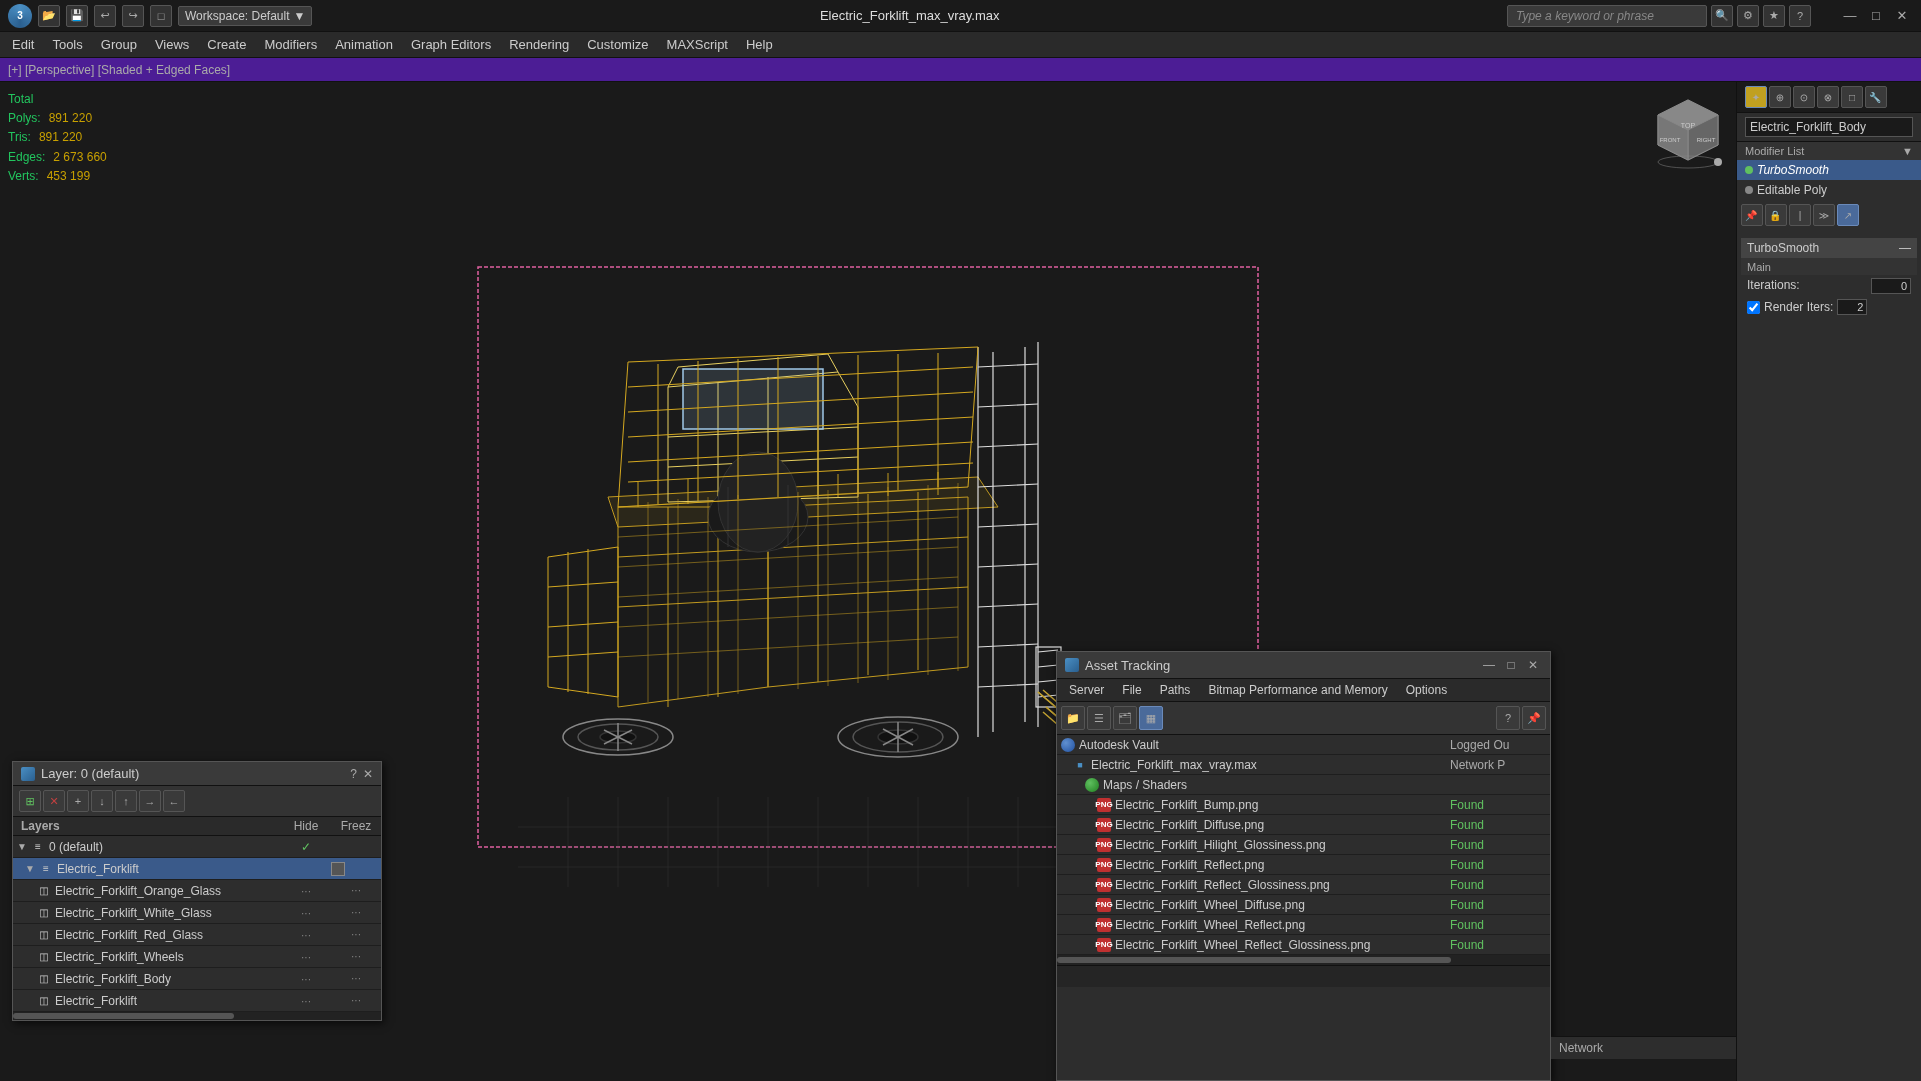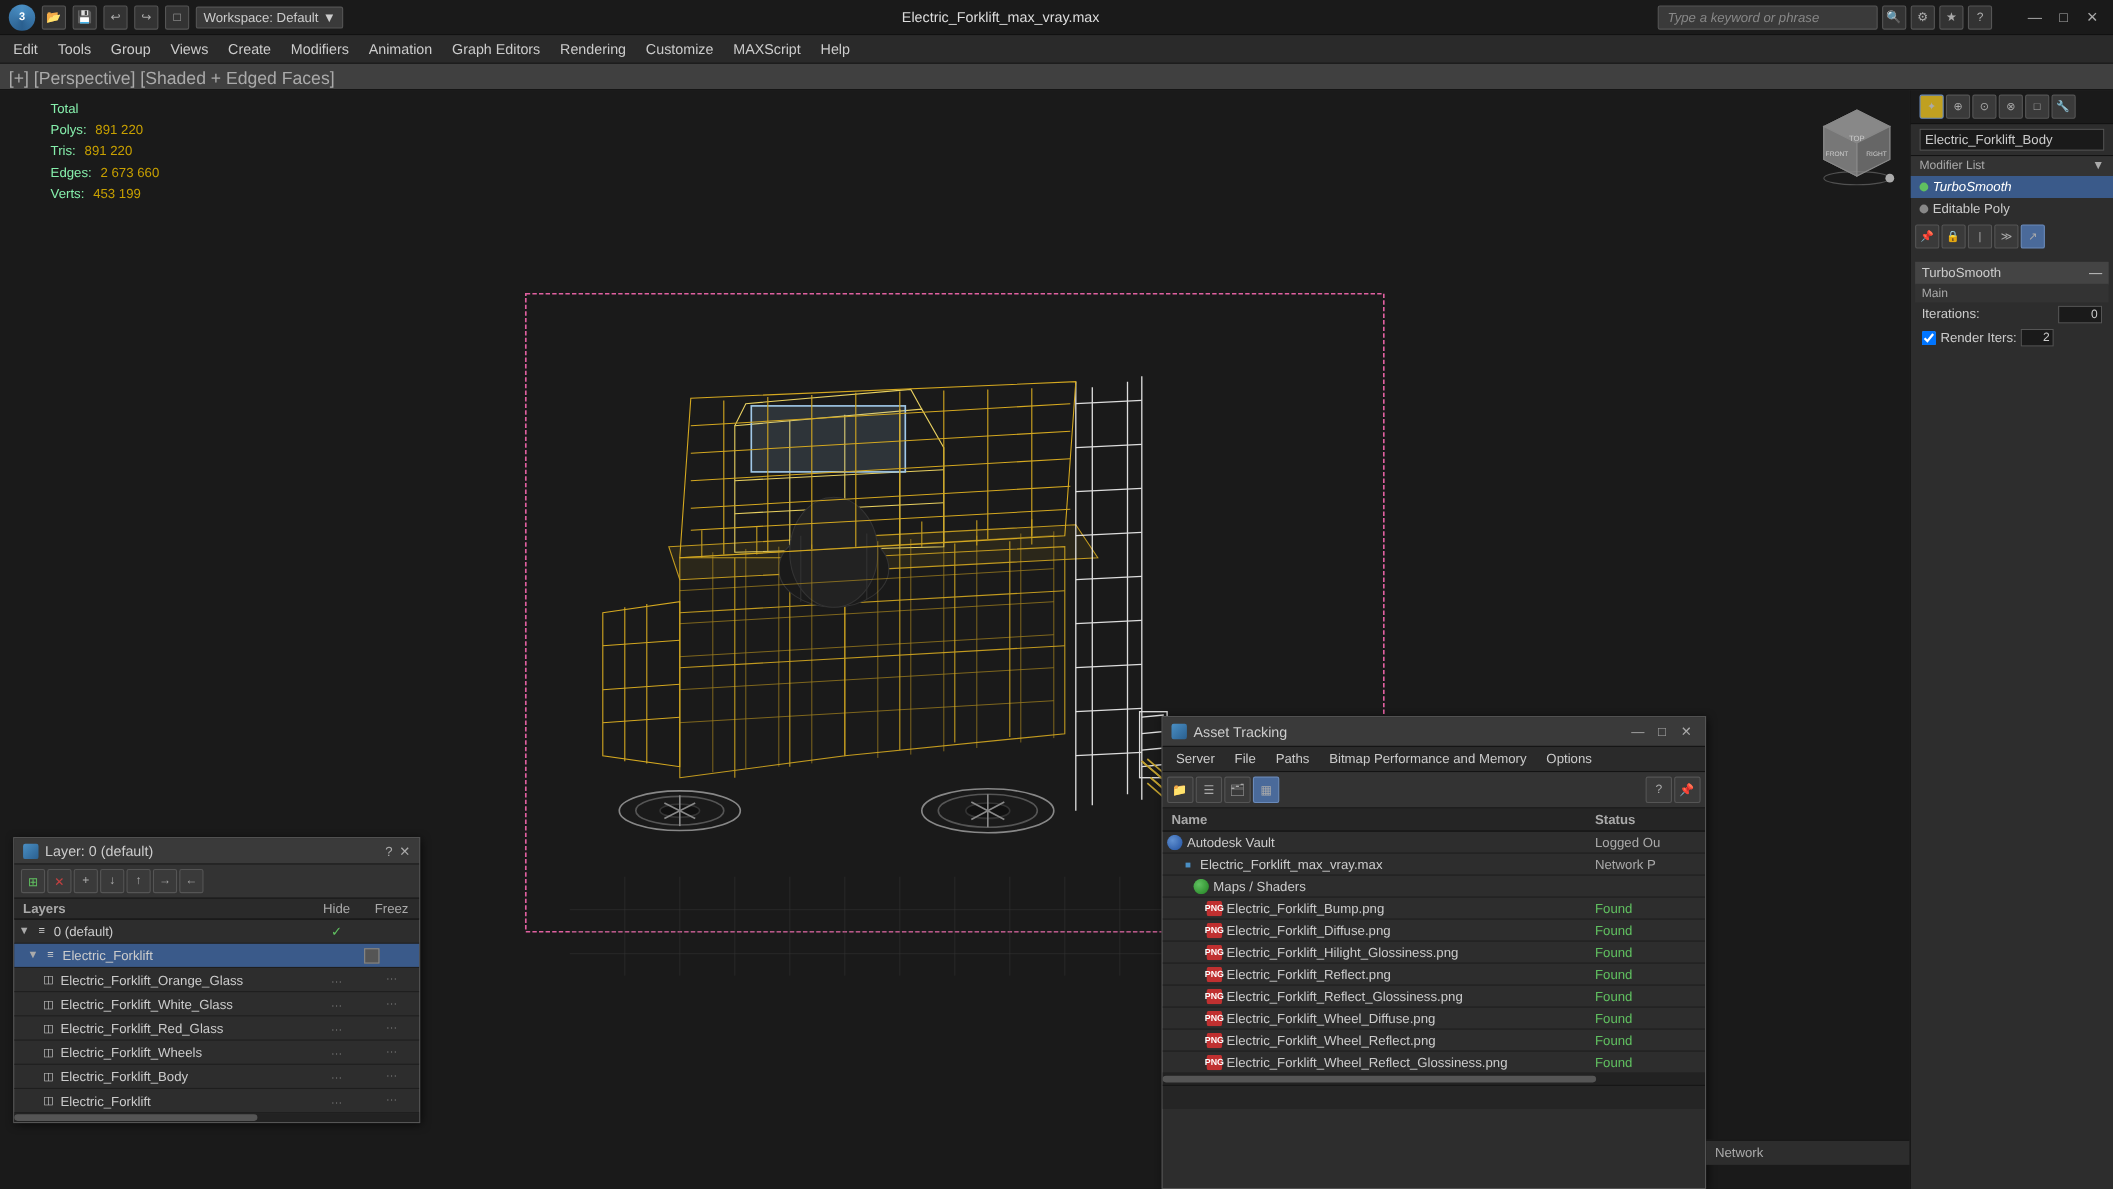--- a/index.html
+++ b/index.html
@@ -100,26 +100,26 @@
       padding: 3px 8px;
       cursor: pointer;
       border-radius: 2px;
       color: #ccc;
       font-size: 13px;
     }
 
     
     #viewport-header {
       height: 24px;
-      background: #404040;
-      display: flex;
-      align-items: flex-end;
+      background: #4c1d95;
+      display: flex;
+      align-items: center;
       padding: 0 8px;
       color: #aaa;
-      font-size: 16px;
+      font-size: 12px;
       border-bottom: 1px solid #111;
     }
 
     
     #main-content {
       display: flex;
       height: calc(1081px - 32px - 26px - 24px);
     }
 
     
@@ -133,21 +133,21 @@
     
     #stats-overlay {
       position: absolute;
       top: 8px;
       left: 8px;
       color: #c8a000;
       font-size: 12px;
       line-height: 1.6;
     }
     .stat-row { display: flex; gap: 8px; }
-    .stat-label { color: #86efac; margin-left: 38px; }
+    .stat-label { color: #22c55e; }
     .stat-value { color: #c8a000; }
 
     
     #right-panel {
       width: 185px;
       background: #2d2d2d;
       border-left: 1px solid #111;
       display: flex;
       flex-direction: column;
     }
@@ -922,24 +922,20 @@
       </div>
       <div class="asset-toolbar">
         <div class="at-btn">📁</div>
         <div class="at-btn">☰</div>
         <div class="at-btn">🗂</div>
         <div class="at-btn active">▦</div>
         <div style="flex:1"></div>
         <div class="at-btn">?</div>
         <div class="at-btn">📌</div>
       </div>
-      <div class="asset-col-headers">
-        <div class="asset-col-name">Name</div>
-        <div class="asset-col-status">Status</div>
-      </div>
 
       <div class="asset-row">
         <div class="asset-name-cell">
           <div class="asset-icon blue-sphere"></div>
           <span>Autodesk Vault</span>
         </div>
         <div class="asset-status-cell logged-out">Logged Ou</div>
       </div>
       <div class="asset-row">
         <div class="asset-name-cell asset-indent">

